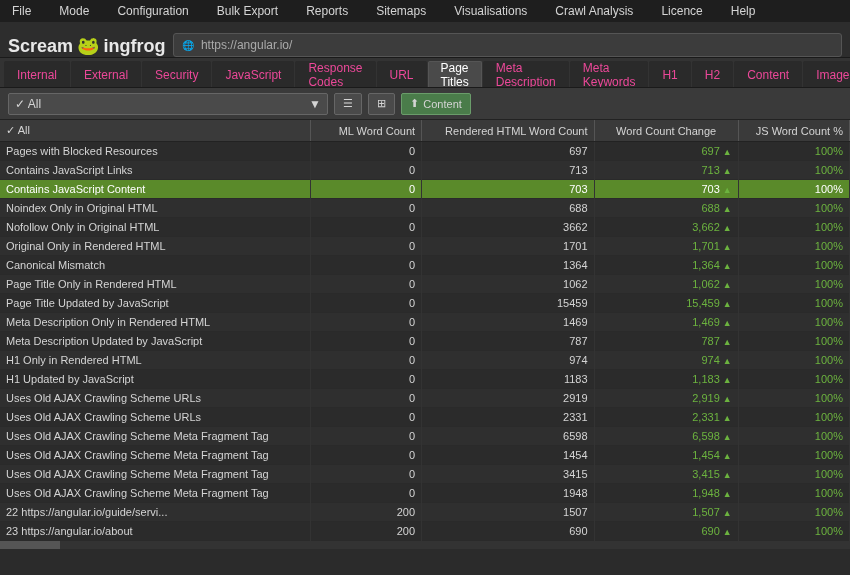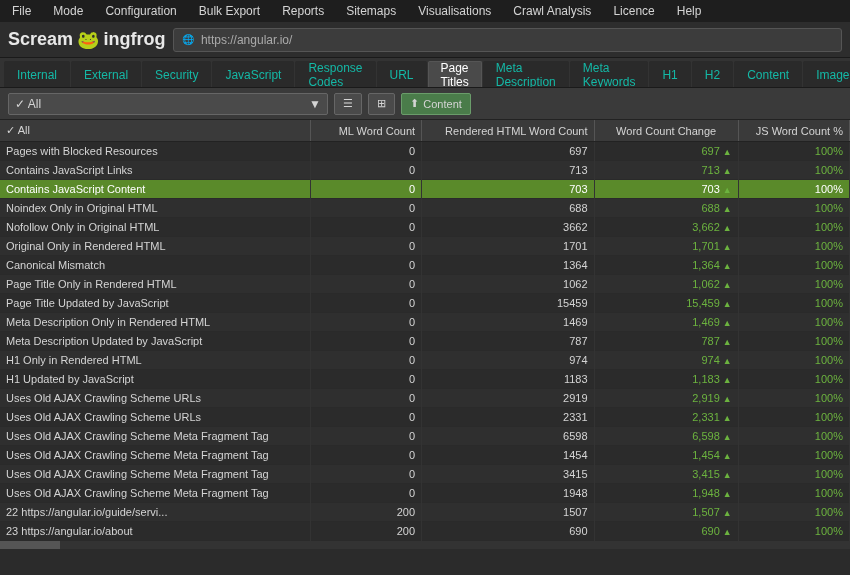--- a/index.html
+++ b/index.html
@@ -1,31 +1,31 @@
 <!DOCTYPE html>
 <html><head>
   <meta charset="utf-8">
   <style>
     * { margin: 0; padding: 0; box-sizing: border-box; }
     body { font-family: Arial, sans-serif; font-size: 12px; background: #2b2b2b; color: #d4d4d4; width: 850px; height: 575px; overflow: hidden; }
 
     
-    .menu-bar { background: #1e1e1e; display: flex; align-items: center; height: 22px; padding: 8px 4px; gap: 6px; }
+    .menu-bar { background: #1e1e1e; display: flex; align-items: center; height: 22px; padding: 8px 4px; gap: 12px; }
     .menu-item { color: #d4d4d4; padding: 2px 8px; cursor: pointer; font-size: 12px; }
 
     
-    .title-bar { background: #2d2d2d; display: flex; align-items: center; height: 36px; padding: 0 8px; gap: 8px; border-bottom: 1px solid #1a1a1a; }
+    .title-bar { background: #2d2d2d; display: flex; align-items: flex-end; height: 36px; padding: 0 8px; gap: 8px; border-bottom: 1px solid #1a1a1a; }
     .logo { color: #e8e8e8; font-size: 18px; font-weight: bold; display: flex; align-items: center; gap: 4px; }
     .logo-frog { color: #6cb33f; }
     .url-bar { background: #3c3c3c; border: 1px solid #555; border-radius: 3px; height: 24px; display: flex; align-items: center; padding: 0 8px; flex: 1; color: #aaa; font-size: 12px; gap: 6px; }
     .url-icon { color: #888; font-size: 10px; }
 
     
     .nav-tabs { background: #333; display: flex; align-items: flex-end; height: 30px; border-bottom: 1px solid #1a1a1a; padding: 0 4px; overflow: hidden; }
-    .nav-tab { padding: 4px 12px; cursor: pointer; font-size: 12px; color: #14b8a6; border: 1px solid transparent; border-bottom: none; height: 26px; display: flex; align-items: center; background: #2a2a2a; margin-right: 1px; border-radius: 2px 2px 0 0; }
+    .nav-tab { padding: 4px 12px; cursor: pointer; font-size: 12px; color: #ec4899; border: 1px solid transparent; border-bottom: none; height: 26px; display: flex; align-items: center; background: #2a2a2a; margin-right: 1px; border-radius: 2px 2px 0 0; }
     .nav-tab.active { background: #4a4a4a; color: #fff; border-color: #555; }
 
     
     .toolbar { background: #3a3a3a; display: flex; align-items: center; height: 32px; padding: 0 8px; gap: 6px; border-bottom: 1px solid #222; }
     .filter-select { background: #4a4a4a; border: 1px solid #666; color: #d4d4d4; height: 22px; padding: 0 6px; border-radius: 2px; font-size: 12px; flex: 1; max-width: 320px; display: flex; align-items: center; justify-content: space-between; cursor: pointer; }
     .toolbar-btn { background: #4a4a4a; border: 1px solid #666; color: #d4d4d4; height: 22px; padding: 0 8px; border-radius: 2px; cursor: pointer; font-size: 11px; display: flex; align-items: center; gap: 4px; }
     .export-btn { background: #4a7c4a; border: 1px solid #6a9c6a; }
 
     
     .table-container { overflow: auto; height: calc(575px - 22px - 36px - 30px - 32px); }

